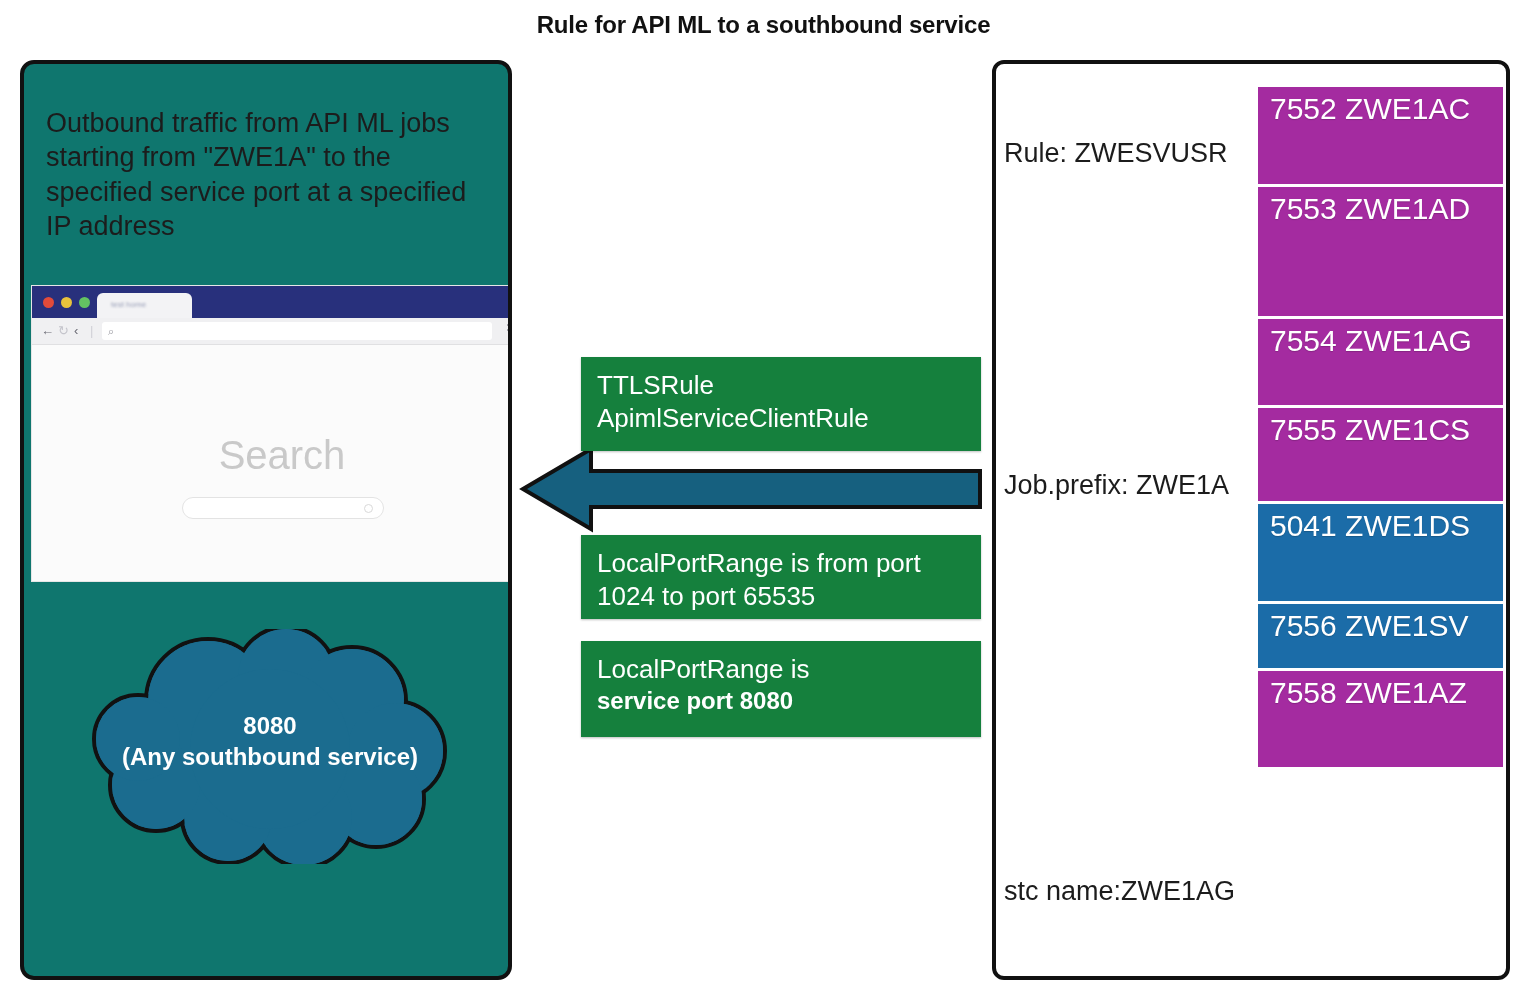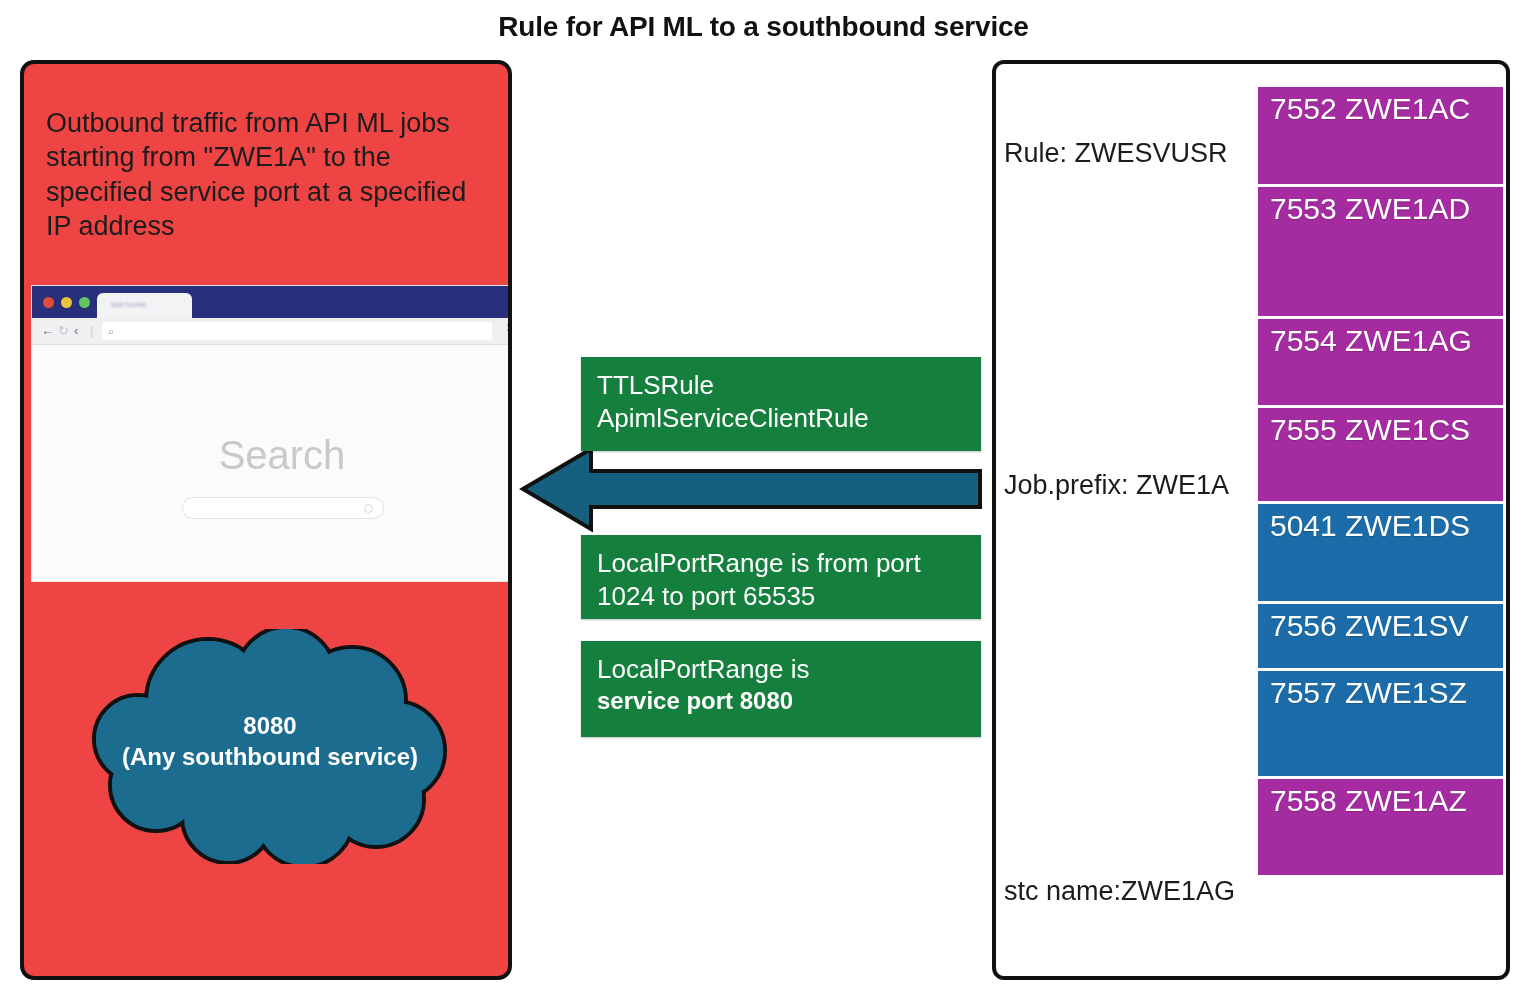--- a/index.html
+++ b/index.html
@@ -15,36 +15,36 @@
     overflow: hidden;
   }
 
   
   #page-title {
     position: absolute;
     top: 11px;
     left: 0;
     width: 1527px;
     text-align: center;
-    font-size: 28px;
+    font-size: 24px;
     font-weight: bold;
     color: #111111;
     letter-spacing: -0.2px;
   }
 
   
   #left-panel {
     position: absolute;
     left: 20px;
     top: 60px;
     width: 492px;
     height: 920px;
     border: 4px solid #111111;
     border-radius: 14px;
-    background: #ef4444;
+    background: #0f766e;
     box-sizing: border-box;
     overflow: hidden;
   }
   #left-desc {
     position: absolute;
     left: 22px;
     top: 42px;
     width: 440px;
     font-size: 27px;
     line-height: 1.27;
@@ -374,16 +374,15 @@
   <div class="attr-label" id="attr-jobprefix">Job.prefix: ZWE1A</div>
   <div class="attr-label" id="attr-stcname">stc name:ZWE1AG</div>
 
   <div id="port-list">
       <div class="port-row purple" style="height: 97px;"><span>7552 ZWE1AC</span></div>
       <div class="port-row purple" style="height: 129px;"><span>7553 ZWE1AD</span></div>
       <div class="port-row purple" style="height: 86px;"><span>7554 ZWE1AG</span></div>
       <div class="port-row purple" style="height: 93px;"><span>7555 ZWE1CS</span></div>
       <div class="port-row blue" style="height: 97px;"><span>5041 ZWE1DS</span></div>
       <div class="port-row blue" style="height: 64px;"><span>7556 ZWE1SV</span></div>
-      <div class="port-row blue" style="height: 105px;"><span>7557 ZWE1SZ</span></div>
       <div class="port-row purple" style="height: 96px;"><span>7558 ZWE1AZ</span></div>
     </div>
 </div>
 
 </body></html>

